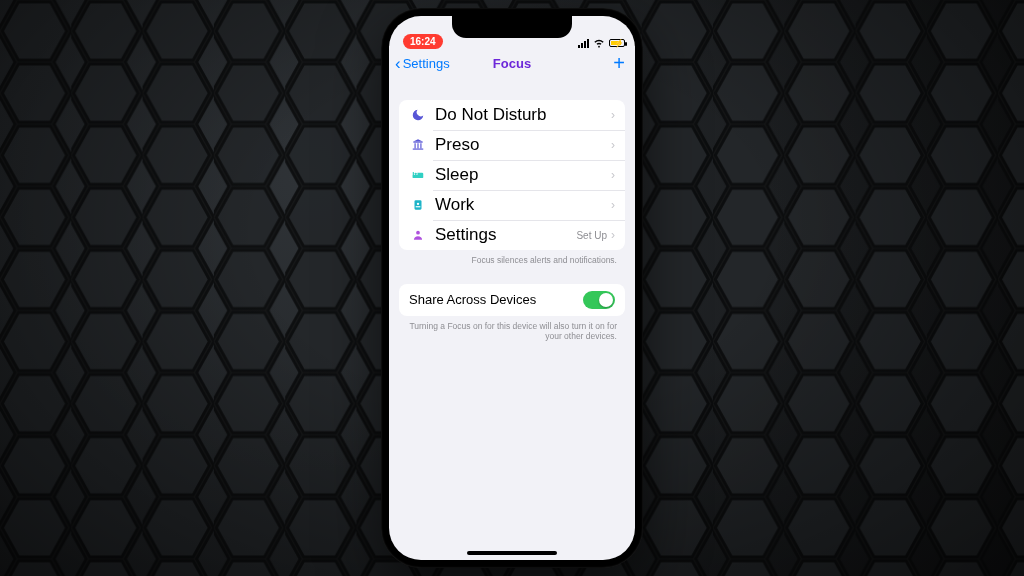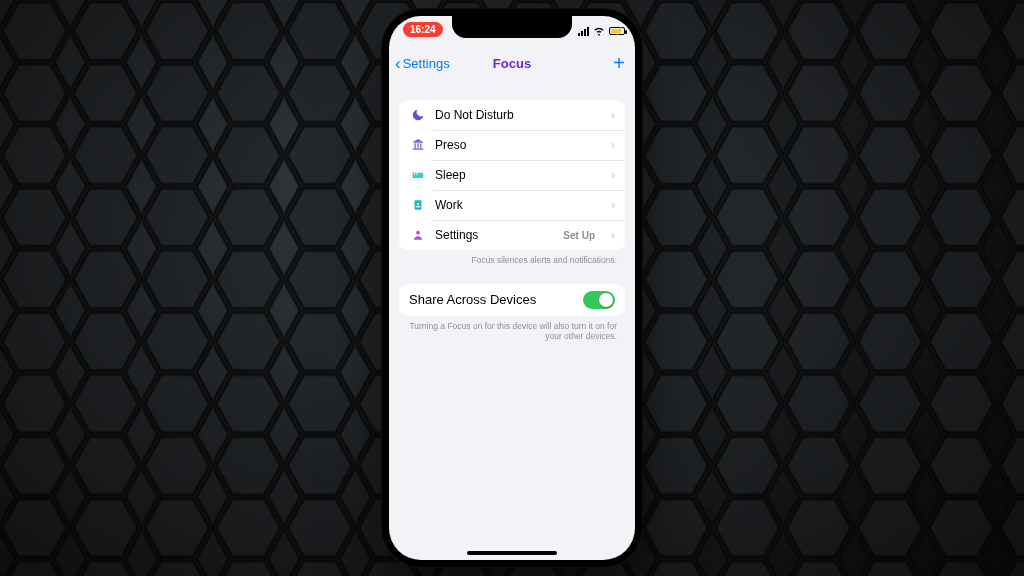--- a/index.html
+++ b/index.html
@@ -28,21 +28,21 @@
     background: #f2f2f7;
     border-radius: 32px;
     position: relative;
     overflow: hidden;
   }
   .notch {
     position: absolute; top: 0; left: 50%; transform: translateX(-50%);
     width: 120px; height: 22px; background: #000; border-bottom-left-radius: 14px; border-bottom-right-radius: 14px; z-index: 50;
   }
   .statusbar {
-    position: absolute; top: 0; left:0; right:0; height: 30px; z-index: 40;
+    position: absolute; top: 12px; left:0; right:0; height: 30px; z-index: 40;
   }
   .sb-time {
     position: absolute; left: 14px; top: 6px;
     background: #ff3b30; color: #fff; font-weight: 600; font-size: 10px;
     padding: 2px 7px; border-radius: 9px;
   }
   .sb-right {
     position: absolute; right: 10px; top: 7px; display: flex; gap: 3px; align-items: center;
   }
   .sb-icon { font-size: 9px; color: #000; line-height: 1; }
@@ -76,22 +76,22 @@
   
   .content { position: absolute; top: 64px; left: 0; right: 0; bottom: 0; overflow: hidden; }
   .group { margin: 20px 10px 4px 10px; background: #fff; border-radius: 8px; overflow: hidden; }
   .row {
     display: flex; align-items: center; height: 30px; padding: 0 10px; position: relative; cursor: pointer;
   }
   .row + .row::before {
     content: ""; position: absolute; left: 34px; right: 0; top: 0; height: 1px; background: #e5e5ea;
   }
   .row .ico { width: 18px; display: flex; justify-content: center; margin-right: 8px; }
-  .row .lbl { flex: 1; font-size: 12px; color: #000; }
-  .row .detail { font-size: 10px; color: #8e8e93; margin-right: 16px; font-weight: bold; }
+  .row .lbl { flex: 1; font-size: 17px; color: #000; }
+  .row .detail { font-size: 10px; color: #8e8e93; margin-right: 4px; }
   .row .disc { color: #c7c7cc; font-size: 12px; }
   .note { margin: 5px 18px 0 13px; font-size: 8.5px; color: #8e8e93; line-height: 1.25; text-align: right; }
 
   .group2 { margin: 18px 10px 4px 10px; background: #fff; border-radius: 8px; overflow: hidden; }
   .row2 {
     display: flex; align-items: center; height: 32px; padding: 0 10px; position: relative;
   }
   .row2 .lbl { flex:1; font-size: 13px; color:#000; }
   .switch {
     width: 32px; height: 18px; background: #34c759; border-radius: 9px; position: relative; cursor: pointer;

